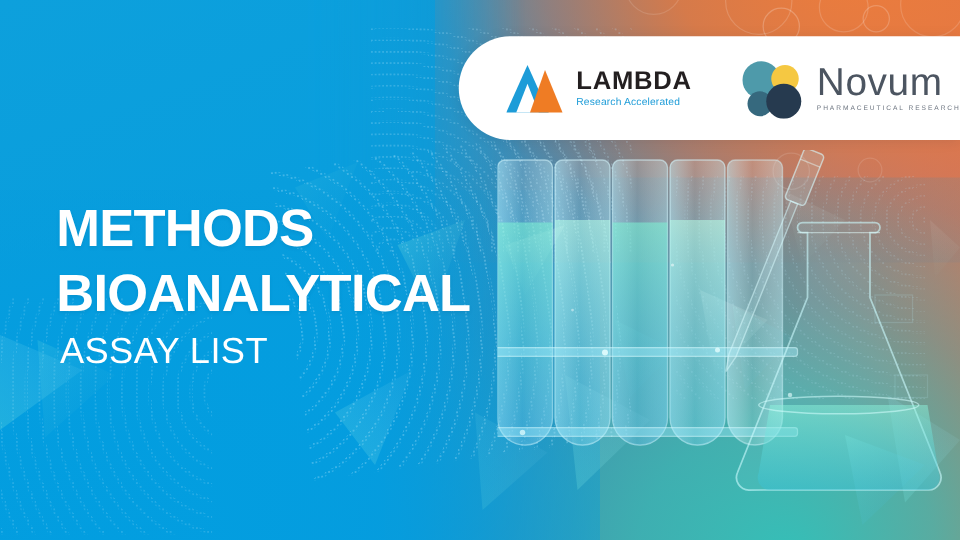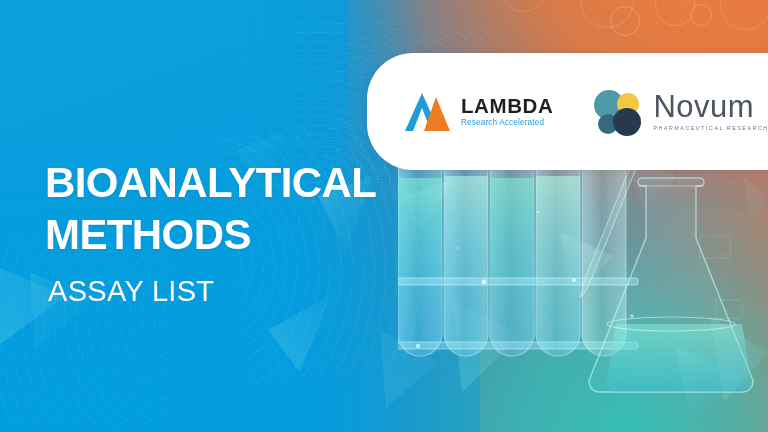--- a/index.html
+++ b/index.html
@@ -112,26 +112,25 @@
   
   .tri { position:absolute; }
 
   
   .glass { position:absolute; }
 
   
   .banner {
     position:absolute;
     left:367px; top:29px;
-    width:401px; height:117px;
+    width:401px; height:83px;
     background:#ffffff;
     border-radius:46px 0 0 46px;
     display:flex; align-items:center;
     box-shadow:0 1px 10px rgba(0,40,70,0.10);
-    margin-top:24px;
   }
   .logo-lambda {
     display:flex; align-items:center;
     margin-left:38px; gap:10px;
   }
   .lambda-text-wrap { display:flex; flex-direction:column; line-height:1; }
   .lambda-word {
     font-size:20.5px; font-weight:bold; letter-spacing:0.6px;
     color:#231f20; font-family:"Liberation Sans", sans-serif;
   }
@@ -162,21 +161,21 @@
     color:#ffffff;
   }
   .h-line {
     font-size:42px; font-weight:bold;
     letter-spacing:-0.6px; line-height:52px;
     white-space:nowrap;
     font-family:"Liberation Sans", sans-serif;
     text-shadow:0 1px 3px rgba(0,60,100,0.10);
   }
   .subhead {
-    position:absolute; left:48px; top:275px;
+    position:absolute; left:48px; top:265px;
     font-size:29px; font-weight:300; letter-spacing:0.3px;
     color:#ffffff; white-space:nowrap;
     font-family:"Liberation Sans", sans-serif;
   }
 </style>
 </head>
 <body>
 
 <div id="slide">
 
@@ -292,22 +291,22 @@
 
     <circle cx="86" cy="162" r="2.4" fill="#e8ffff" fill-opacity="0.85"></circle>
     <circle cx="176" cy="160" r="2.0" fill="#e8ffff" fill-opacity="0.75"></circle>
     <circle cx="20" cy="226" r="2.2" fill="#e8ffff" fill-opacity="0.7"></circle>
     <circle cx="234" cy="196" r="1.8" fill="#e8ffff" fill-opacity="0.6"></circle>
     <circle cx="140" cy="92" r="1.3" fill="#ffffff" fill-opacity="0.5"></circle>
     <circle cx="60" cy="128" r="1.1" fill="#ffffff" fill-opacity="0.45"></circle>
   </svg>
 
   <div class="headline">
+    <div class="h-line">METHODS</div>
     <div class="h-line">BIOANALYTICAL</div>
-    <div class="h-line">METHODS</div>
   </div>
   <div class="subhead">ASSAY LIST</div>
 
   <div class="banner">
 
     <div class="logo-lambda">
       <svg width="46" height="42" viewBox="0 0 46 42">
         <polygon points="17,2 34,40 0,40" fill="#1d9cd8"></polygon>
         <polygon points="17,17 26,40 8,40" fill="#ffffff"></polygon>
         <polygon points="31,6 45,40 19,40" fill="#ef7c24"></polygon>

